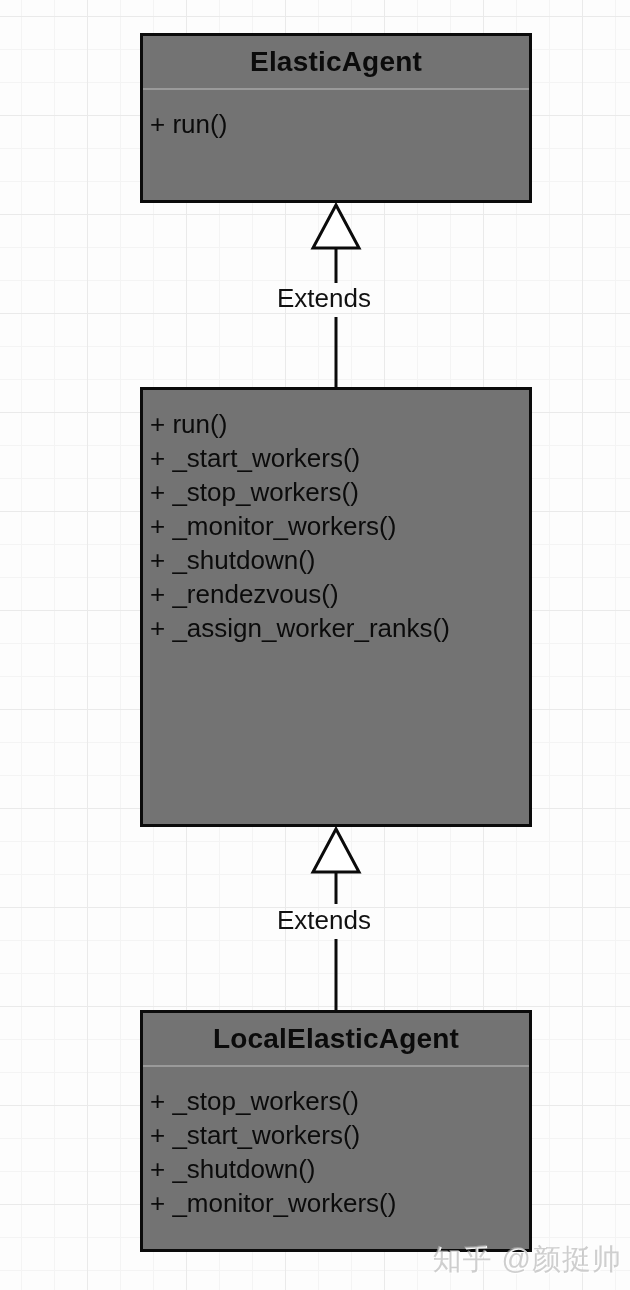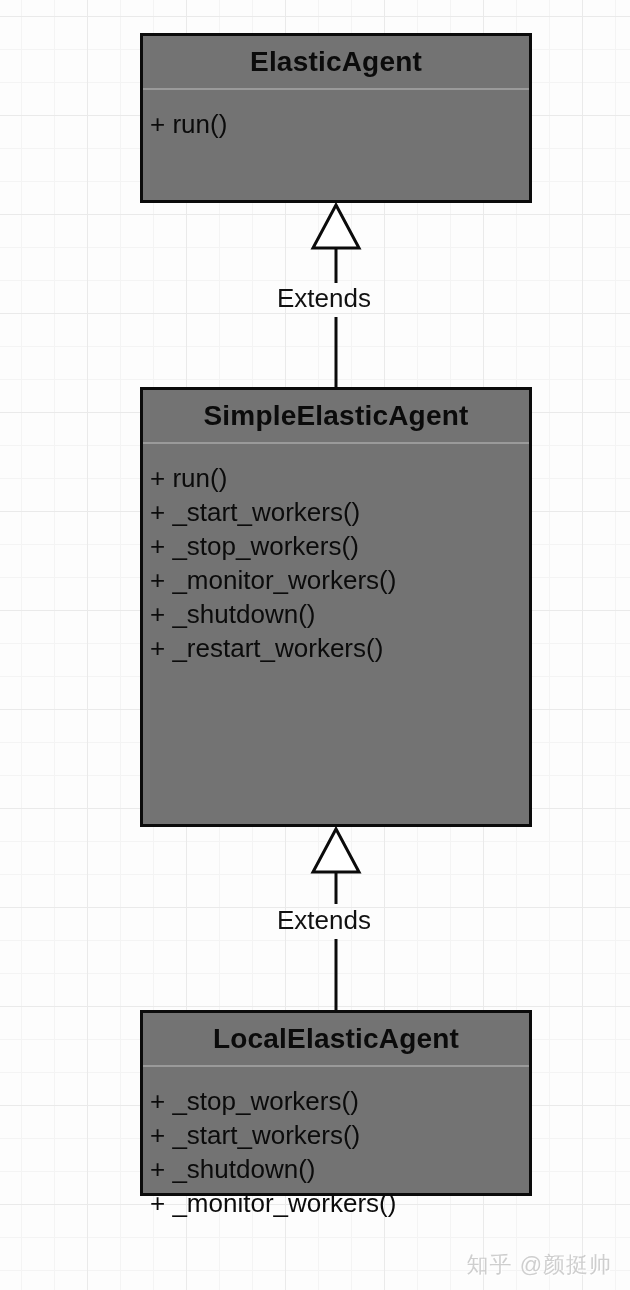--- a/index.html
+++ b/index.html
@@ -38,44 +38,44 @@
   }
   .class-body {
     padding: 17px 4px 0 7px;
     font-size: 26px;
     line-height: 34px;
     color: #0b0b0b;
     white-space: nowrap;
   }
   #box-elastic { top: 33px;   height: 170px; }
   #box-simple  { top: 387px;  height: 440px; }
-  #box-local   { top: 1010px; height: 186px; }
+  #box-local   { top: 1010px; height: 242px; }
 
   .arrows-svg {
     position: absolute;
     top: 0; left: 0;
     width: 630px; height: 1290px;
     pointer-events: none;
   }
   .extends-label {
     position: absolute;
     left: 324px;
     transform: translateX(-50%);
     font-size: 26px;
     line-height: 30px;
     color: #111111;
   }
   #extends-1 { top: 283px; }
   #extends-2 { top: 905px; }
 
   .watermark {
     position: absolute;
-    right: 18px;
+    right: 8px;
     bottom: 10px;
-    font-size: 22px;
+    font-size: 29px;
     color: rgba(178,178,178,0.62);
     text-shadow: 1px 1px 0 rgba(255,255,255,0.95);
     letter-spacing: 1px;
   }
 </style>
 </head>
 <body>
 
 <svg class="arrows-svg" viewBox="0 0 630 1290" xmlns="http://www.w3.org/2000/svg">
   <g stroke="#0b0b0b" stroke-width="3">
@@ -93,28 +93,28 @@
 <div class="class-box" id="box-elastic">
   <div class="class-title">ElasticAgent</div>
   <div class="class-body">
     <div class="method">+ run()</div>
   </div>
 </div>
 
 <div class="extends-label" id="extends-1">Extends</div>
 
 <div class="class-box" id="box-simple">
-  <div class="class-title">SimpleElasticAgent</div>
   <div class="class-body">
     <div class="method">+ run()</div>
     <div class="method">+ _start_workers()</div>
     <div class="method">+ _stop_workers()</div>
     <div class="method">+ _monitor_workers()</div>
     <div class="method">+ _shutdown()</div>
-    <div class="method">+ _restart_workers()</div>
+    <div class="method">+ _rendezvous()</div>
+    <div class="method">+ _assign_worker_ranks()</div>
   </div>
 </div>
 
 <div class="extends-label" id="extends-2">Extends</div>
 
 <div class="class-box" id="box-local">
   <div class="class-title">LocalElasticAgent</div>
   <div class="class-body">
     <div class="method">+ _stop_workers()</div>
     <div class="method">+ _start_workers()</div>

